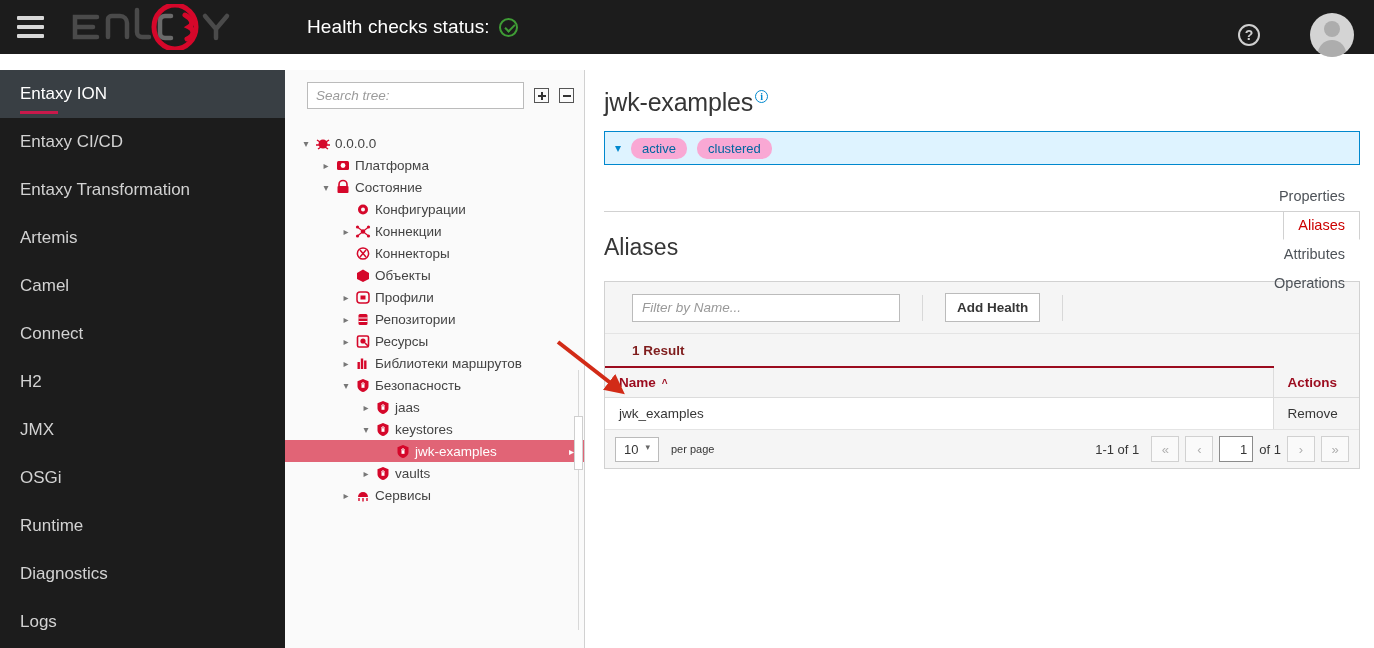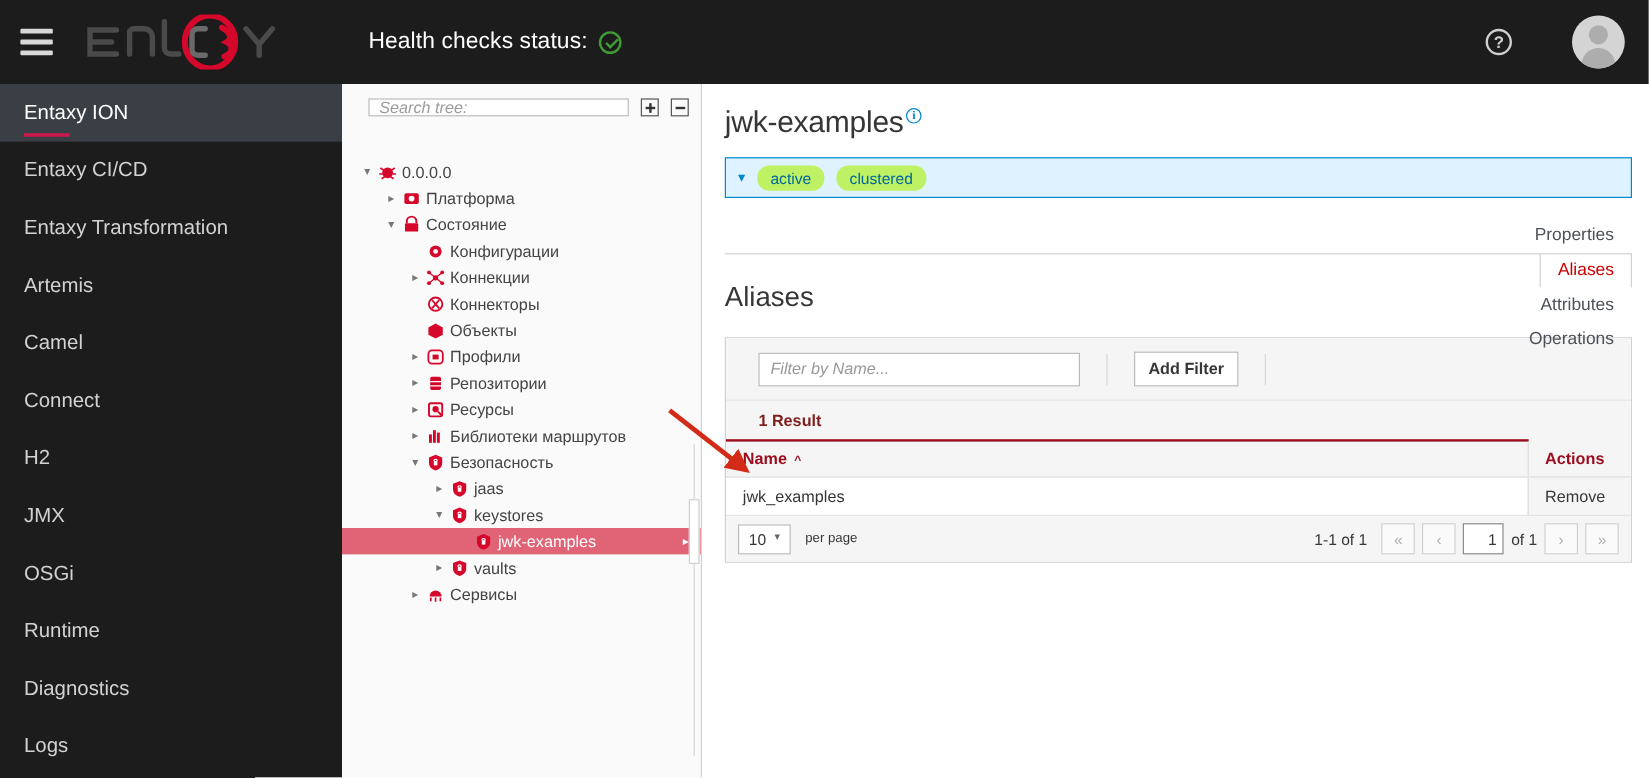--- a/index.html
+++ b/index.html
@@ -9,21 +9,21 @@
     overflow: hidden;
     background: #fff;
     font-family: "Liberation Sans", sans-serif;
     font-size: 14px;
     color: #363636;
   }
   #app { position: relative; width: 1374px; height: 648px; }
 
   
   .topbar {
-    position: absolute; top: 0; left: 0; width: 1374px; height: 70px;
+    position: absolute; top: 0; left: 0; width: 1374px; height: 54px;
     background: #1c1c1c;
     display: flex; align-items: center;
   }
   .hamburger {
     width: 60px; height: 70px;
     display: flex; flex-direction: column; align-items: center; justify-content: center;
     cursor: pointer;
   }
   .hamburger span {
     display: block; width: 27px; height: 4px; background: #d8d8d8; margin: 2.5px 0;
@@ -86,21 +86,21 @@
 
   
   .treepanel {
     position: absolute; top: 70px; left: 285px; width: 300px; height: 578px;
     background: #fafafa; border-right: 1px solid #d1d1d1;
   }
   .tree-search-row {
     display: flex; align-items: center; padding: 12px 10px 0 22px; gap: 10px;
   }
   .tree-search {
-    width: 226px; height: 15px;
+    width: 226px; height: 27px;
     border: 1px solid #bbb; background: #fff; padding: 0 8px;
     font-family: "Liberation Sans", sans-serif; font-size: 13.5px;
     font-style: italic; color: #888; outline: none;
   }
   .tree-search::placeholder { color: #9b9b9b; font-style: italic; }
   .tb-icon {
     width: 15px; height: 15px; border: 1px solid #555; position: relative;
     cursor: pointer; flex: none;
   }
   .tb-icon::before {
@@ -150,21 +150,21 @@
     line-height: 1; margin-top: 2px; cursor: pointer; font-family: "Liberation Serif", serif;
   }
 
   .alert-box {
     margin-top: 14px; height: 34px; width: 756px;
     background: #def3ff; border: 1px solid #0088ce;
     display: flex; align-items: center; padding: 0 10px; gap: 10px;
   }
   .alert-caret { color: #0088ce; font-size: 12px; cursor: pointer; }
   .pill {
-    background: #bef264; color: #0066a0; border-radius: 10px;
+    background: #f9a8d4; color: #0066a0; border-radius: 10px;
     padding: 3px 11px; font-size: 13px; cursor: pointer;
   }
 
   .tabs {
     margin-top: 16px; display: flex; align-items: flex-end;
     border-bottom: 1px solid #d1d1d1; width: 756px; height: 31px; flex-direction: column;
   }
   .tab {
     padding: 5px 14px 6px 14px; font-size: 14.5px; color: #4d5258; cursor: pointer;
     border: 1px solid transparent; position: relative; top: 1px; background: transparent;
@@ -540,21 +540,21 @@
         <div class="tab"><span>Attributes</span></div>
         <div class="tab"><span>Operations</span></div>
       </div>
 
     <h2 class="section-title">Aliases</h2>
 
     <div class="panel">
       <div class="toolbar">
         <input class="filter-input" type="text" placeholder="Filter by Name..." style="">
         <div class="tb-sep"></div>
-        <button class="btn">Add Filter</button>
+        <button class="btn">Add Health</button>
         <div class="tb-sep"></div>
       </div>
 
       <div class="result-count">1 Result</div>
 
       <table class="grid">
         <thead>
           <tr>
             <th>
               <span>Name</span><span class="sort-caret">^</span>

